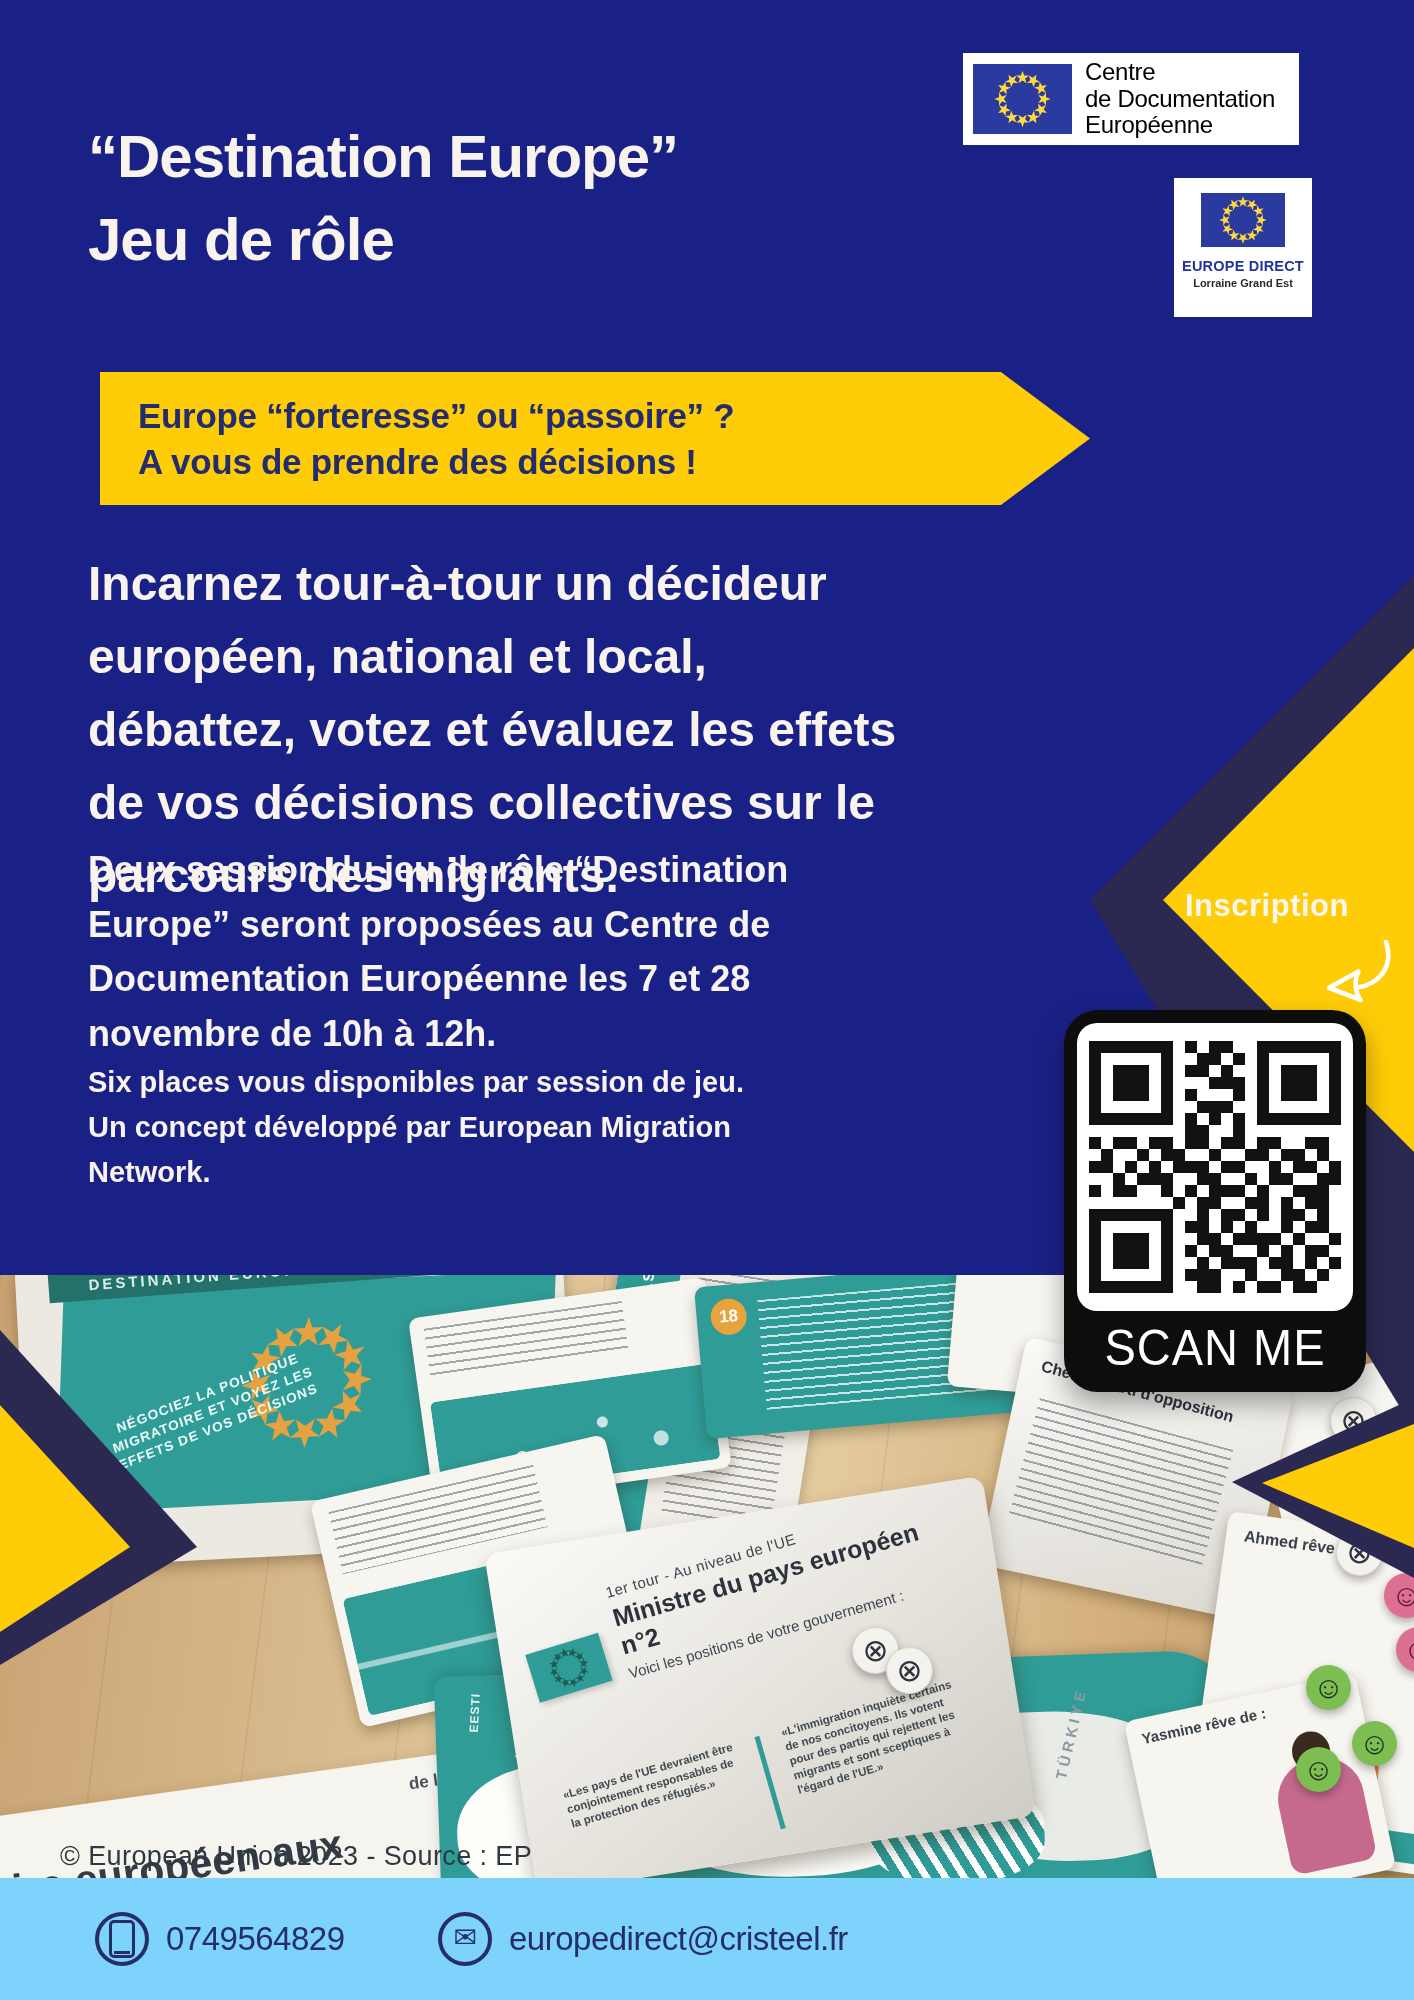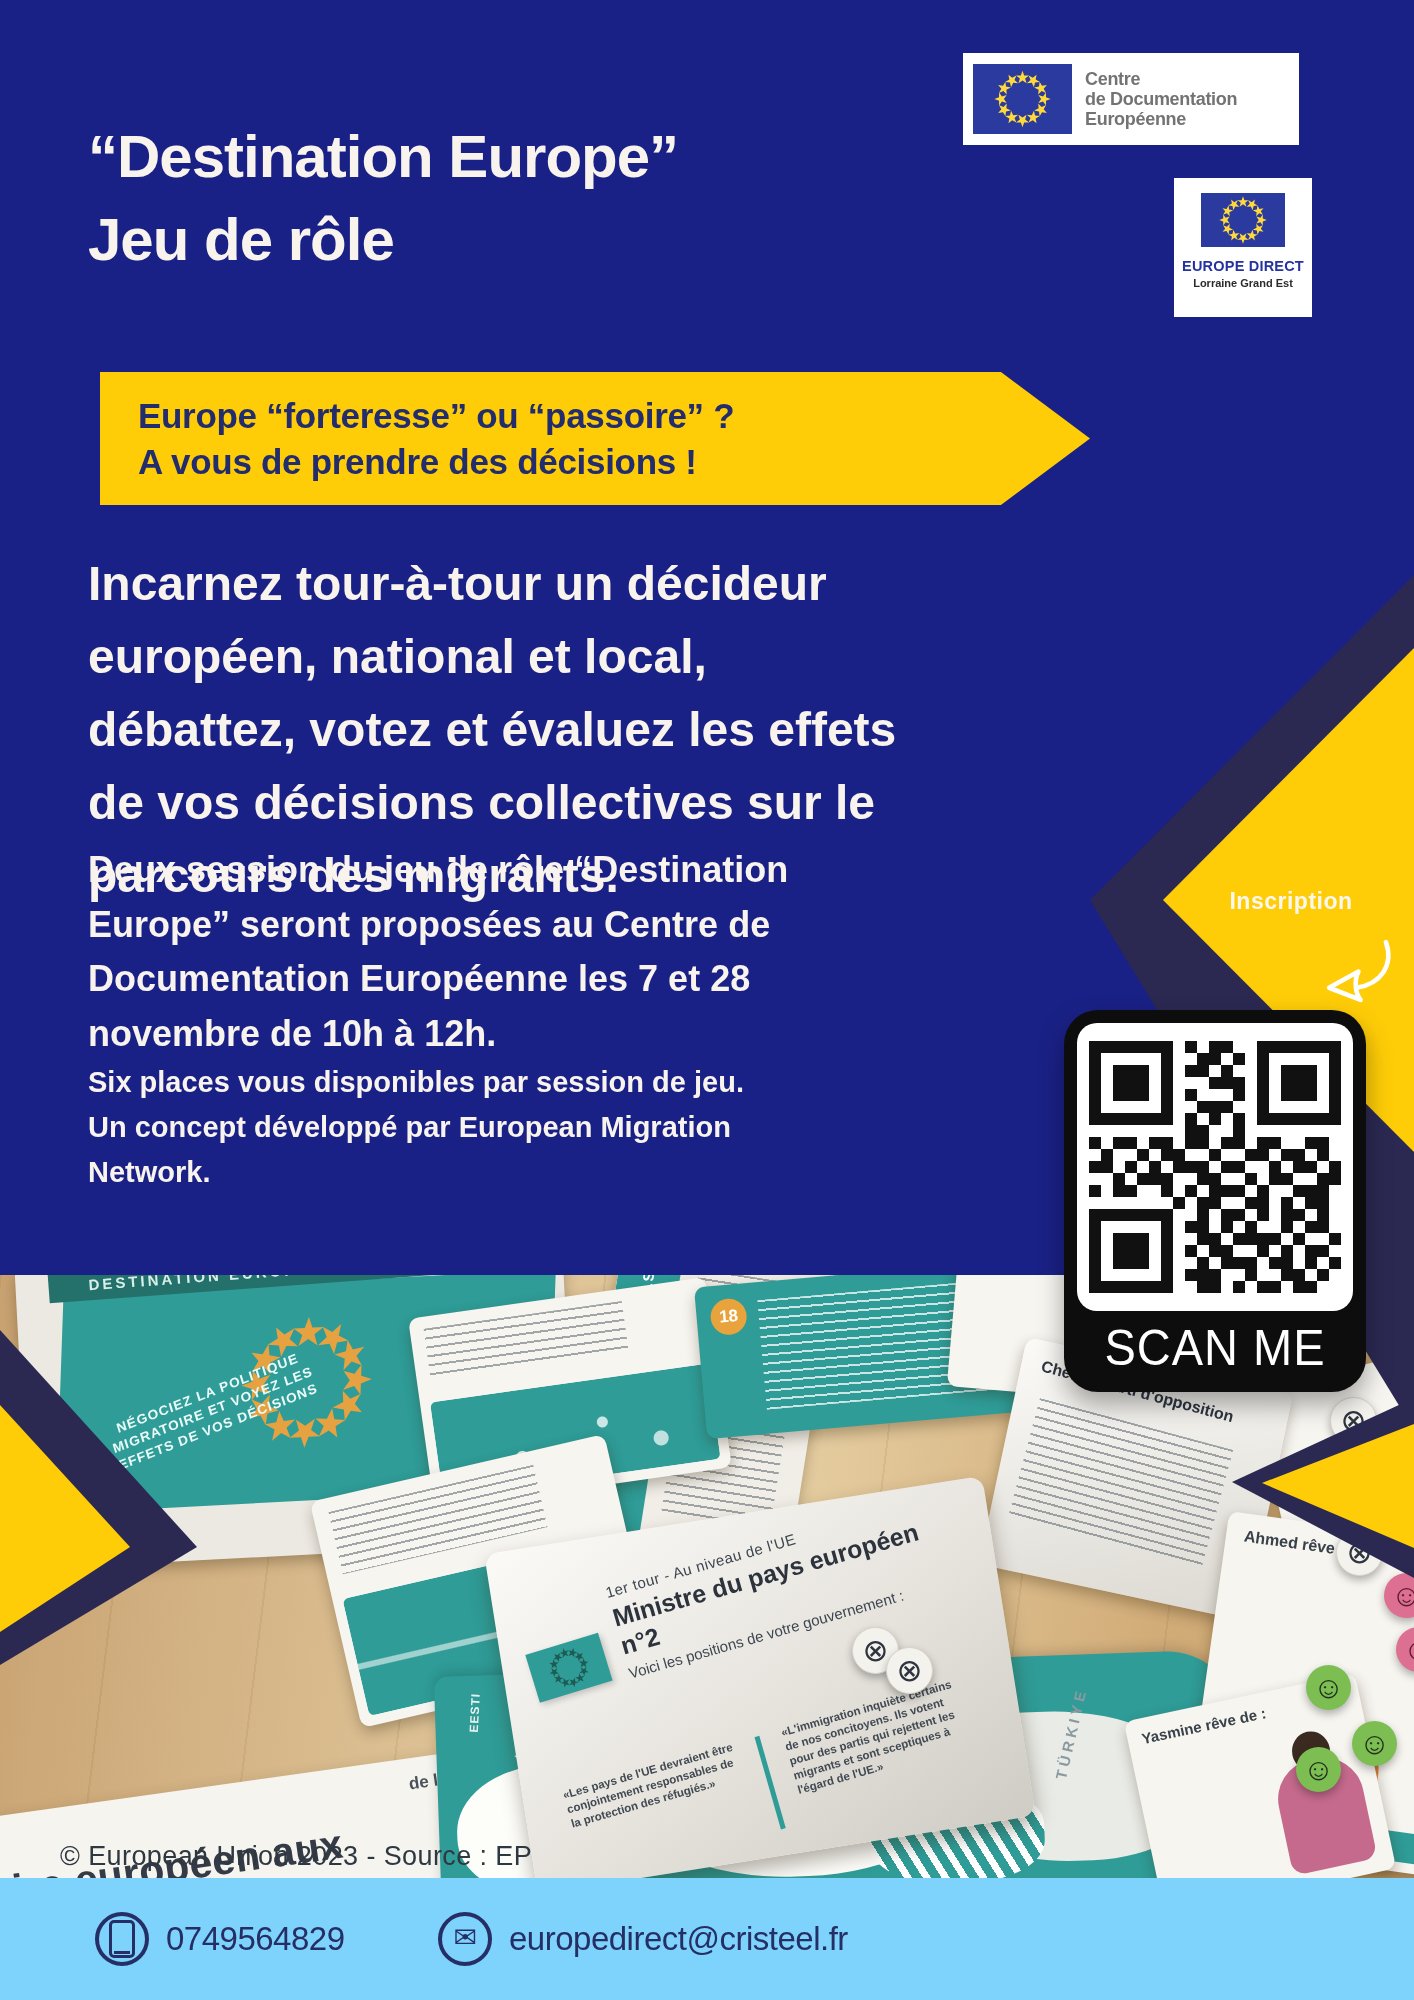--- a/index.html
+++ b/index.html
@@ -5,21 +5,21 @@
   html,body{margin:0;padding:0}
   .poster{position:relative;width:1414px;height:2000px;background:#1A2186;overflow:hidden;
           font-family:"Liberation Sans",sans-serif;}
 
   
   .logo-cde{position:absolute;left:963px;top:53px;width:336px;height:92px;background:#fff;
             display:flex;align-items:center;gap:13px;padding:7px 10px;box-sizing:border-box}
   .flag{position:relative;background:#2B3A9E;display:grid;place-items:center}
   .flag svg{display:block}
   .cde-flag{width:99px;height:70px;color:#FFD93B}
-  .cde-text{font-size:18px;font-weight:bold;color:#737373;line-height:1.12;letter-spacing:-.3px}
+  .cde-text{font-size:24px;font-weight:normal;color:#000000;line-height:1.12;letter-spacing:-.3px}
   .logo-ed{position:absolute;left:1174px;top:178px;width:138px;height:139px;background:#fff;
            text-align:center;box-sizing:border-box;padding-top:15px}
   .ed-flag{width:84px;height:54px;margin:0 auto;color:#FFD93B}
   .ed-title{font-size:14.5px;font-weight:bold;color:#2533A0;margin-top:11px;letter-spacing:.2px}
   .ed-sub{font-size:11px;font-weight:bold;color:#2b2b2b;margin-top:3px}
 
   
   .main-title{position:absolute;left:88px;top:116px;font-size:60px;font-weight:bold;color:#F8F3EC;
               line-height:1.38;letter-spacing:-1px}
   .banner{position:absolute;left:100px;top:372px;width:990px;height:133px;background:#FFCD07;
@@ -36,22 +36,22 @@
 
   
   .shape{position:absolute;inset:0;pointer-events:none}
   .navy-right{background:#2B2952;clip-path:polygon(1090px 900px,1414px 575px,1414px 1430px)}
   .yellow-right{background:#FFCD07;clip-path:polygon(1163px 900px,1414px 648px,1414px 1152px)}
   .navy-corner-right{background:#2B2952;clip-path:polygon(1414px 1398px,1414px 1578px,1232px 1482px)}
   .yellow-corner-right{background:#FFCD07;clip-path:polygon(1414px 1424px,1414px 1548px,1262px 1483px)}
   .navy-left{background:#2B2952;clip-path:polygon(0px 1330px,197px 1547px,0px 1665px)}
   .yellow-left{background:#FFCD07;clip-path:polygon(0px 1405px,130px 1547px,0px 1632px)}
 
-  .inscription{position:absolute;left:1185px;top:888px;width:212px;text-align:center;
-               font-size:23px;font-weight:bold;color:#FBF7F0;letter-spacing:.5px}
+  .inscription{position:absolute;left:1185px;top:888px;width:212px;
+               font-size:31px;font-weight:bold;color:#FBF7F0;letter-spacing:.5px}
   .arrow-svg{position:absolute;left:1320px;top:938px;width:78px;height:66px}
 
   
   .qr{position:absolute;left:1064px;top:1010px;width:302px;height:382px;background:#0d0d0d;
       border-radius:34px;padding:13px;box-sizing:border-box;box-shadow:0 12px 26px rgba(0,0,0,.35)}
   .qr-white{background:#fff;border-radius:20px;width:276px;height:288px;display:grid;place-items:center}
   .qr-grid{display:grid;grid-template-columns:repeat(21,12px);grid-auto-rows:12px}
   .qm{width:12px;height:12px}
   .qm.on{background:#111}
   .qr-label{height:72px;display:flex;align-items:center;justify-content:center;color:#fff;

